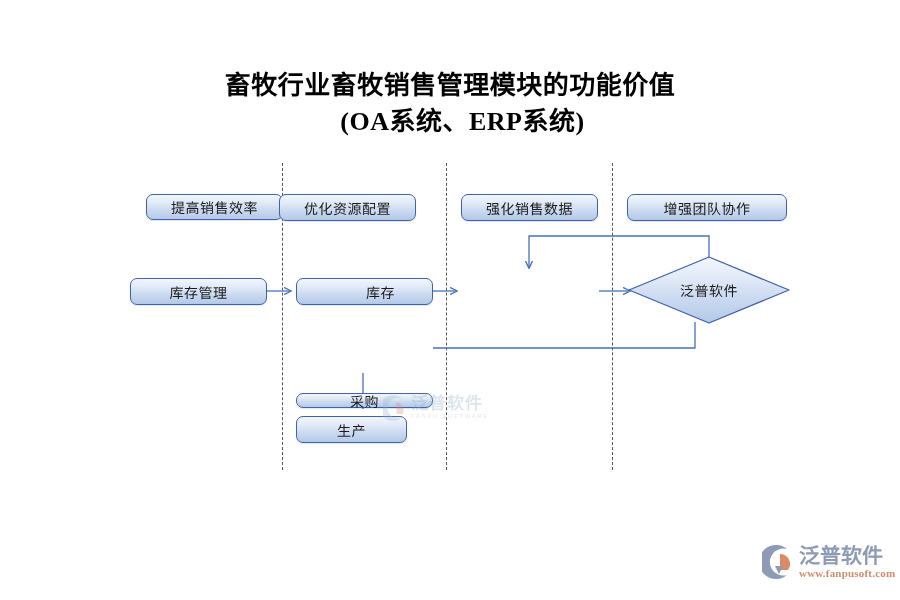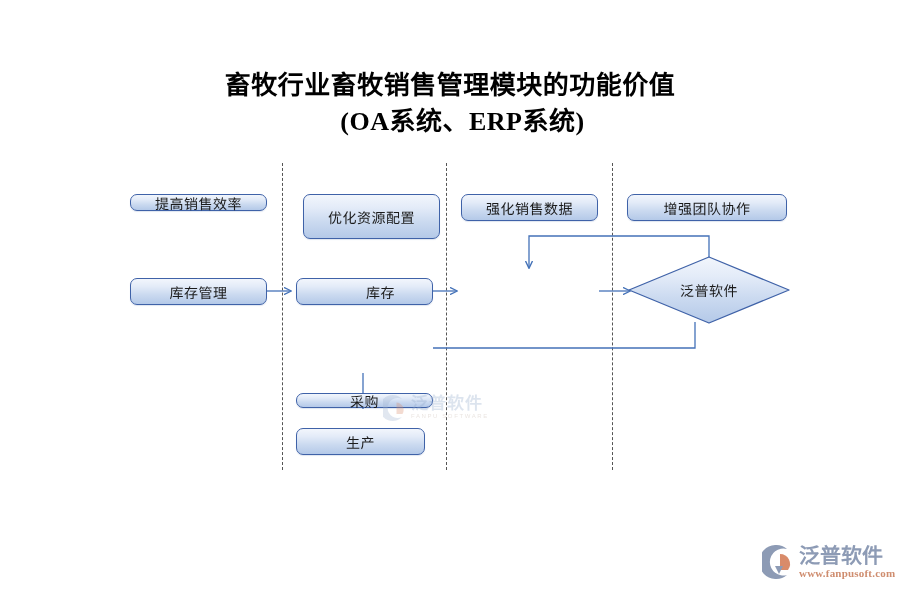--- a/index.html
+++ b/index.html
@@ -188,25 +188,25 @@
       <line x1="599" y1="291" x2="630" y2="291" marker-end="url(#arrowV)"></line>
 
       <path d="M709,258 L709,236 L529,236 L529,268" marker-end="url(#arrowV)"></path>
 
       <path d="M695,322 L695,348 L433,348"></path>
 
       <line x1="363" y1="373" x2="363" y2="408" marker-end="url(#arrowV)"></line>
     </g>
   </svg>
 
-  <div class="node box" style="left:130px; top:194px; width:137px; height:17px;">
+  <div class="node box" style="left:146px; top:194px; width:137px; height:26px;">
     <span>提高销售效率</span>
   </div>
 
-  <div class="node box" style="left:303px; top:194px; width:137px; height:45px;">
+  <div class="node box" style="left:279px; top:194px; width:137px; height:27px;">
     <span>优化资源配置</span>
   </div>
 
   <div class="node box" style="left:461px; top:194px; width:137px; height:27px;">
     <span>强化销售数据</span>
   </div>
 
   <div class="node box" style="left:627px; top:194px; width:160px; height:27px;">
     <span>增强团队协作</span>
   </div>
@@ -232,21 +232,21 @@
       </defs>
       <polygon points="81,1 161,34 81,67 1,34" fill="url(#diaGrad)" stroke="#3f62a8" stroke-width="1.3" stroke-linejoin="round"></polygon>
     </svg>
     <span class="dia-label">泛普软件</span>
   </div>
 
   <div class="node box" style="left:296px; top:345px; width:137px; height:15px;margin-top:48px;">
     <span>采购</span>
   </div>
 
-  <div class="node box" style="left:296px; top:428px; width:129px; height:27px;align-items:center;">
+  <div class="node box" style="left:296px; top:416px; width:111px; height:27px;align-items:center;">
     <span>生产</span>
   </div>
 
   <div id="watermark-center">
     <svg width="26" height="26" viewBox="0 0 26 26" style="flex:0 0 26px;">
       <path d="M19,4 A10,10 0 1,0 19,22 A13,13 0 1,1 19,4 Z" fill="#9fb3cf"></path>
       <path d="M13.5,7.5 A7.5,7.5 0 0,1 19.5,19 L13.5,19 Z" fill="#d98b6a"></path>
     </svg>
     <div style="display:flex;flex-direction:column;justify-content:center;margin-left:2px;">
       <span class="wm-text">泛普软件</span>

